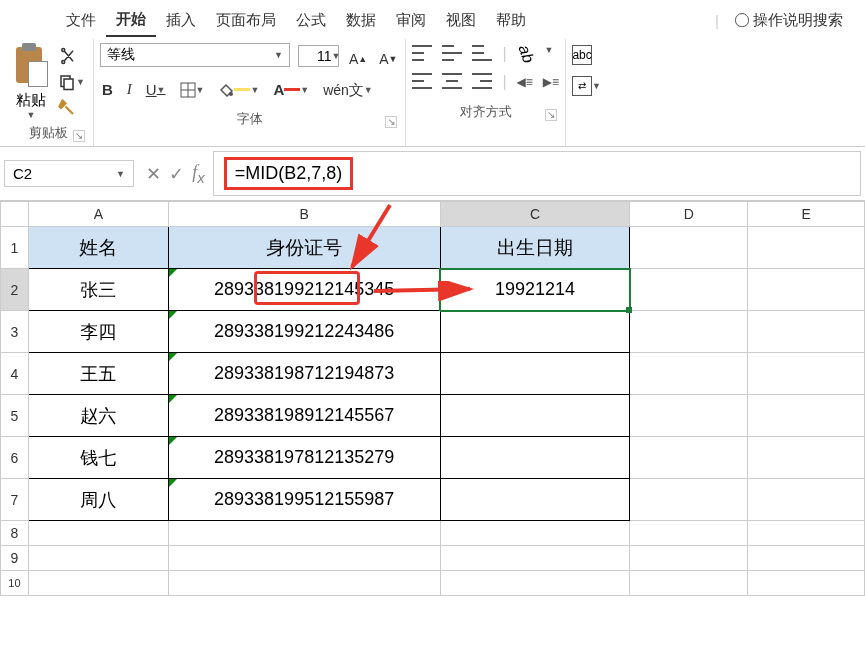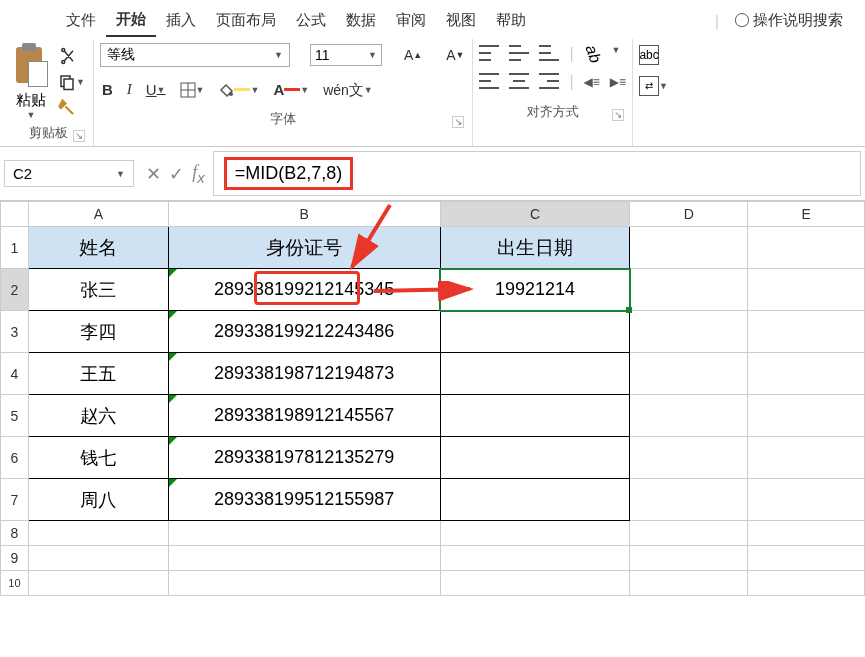--- a/index.html
+++ b/index.html
@@ -25,23 +25,23 @@
 .paste-icon { width: 34px; height: 44px; margin: 0 auto 4px; position: relative; }
 .paste-board { position: absolute; left: 2px; top: 4px; width: 26px; height: 36px; background: #b8864b; border-radius: 3px; }
 .paste-clip { position: absolute; left: 8px; top: 0; width: 14px; height: 8px; background: #888; border-radius: 2px 2px 0 0; }
 .paste-page { position: absolute; right: 0; bottom: 0; width: 20px; height: 26px; background: #fff; border: 1px solid #888; }
 .paste-label { font-size: 15px; }
 .drop { font-size: 9px; color: #555; }
 .clip-side { display: flex; flex-direction: column; gap: 8px; padding: 4px 2px 0 6px; }
 .sci { width: 18px; height: 18px; display: inline-block; }
 
 
-.font-row1 { display: flex; align-items: center; gap: 20px; margin-bottom: 10px; }
+.font-row1 { display: flex; align-items: flex-end; gap: 8px; margin-bottom: 10px; }
 .font-name { border: 1px solid #aaa; font-size: 14px; padding: 2px 6px; width: 190px; display: flex; justify-content: space-between; align-items: center; background: #fff; }
-.font-size { border: 1px solid #aaa; font-size: 14px; padding: 2px 4px; width: 72px; display: flex; justify-content: space-between; align-items: center; background: #fff; }
+.font-size { border: 1px solid #aaa; font-size: 14px; padding: 2px 18px; width: 41px; display: flex; justify-content: space-between; align-items: center; background: #fff; }
 .fsz-btn { font-size: 14px; color: #333; padding: 0 2px; }
 .font-row2 { display: flex; align-items: center; gap: 14px; font-size: 15px; color: #333; padding: 4px 0 8px 2px; }
 .btn { cursor: pointer; display: inline-flex; align-items: center; }
 .u-btn { text-decoration: underline; }
 .color-bar { display: inline-block; width: 16px; height: 3px; vertical-align: -4px; }
 .red-bar { background: #e8362b; }
 
 
 .align-row { display: flex; gap: 10px; padding: 2px 0 10px 0; }
 .align-row2 { display: flex; gap: 10px; padding: 0 0 8px 0; }

